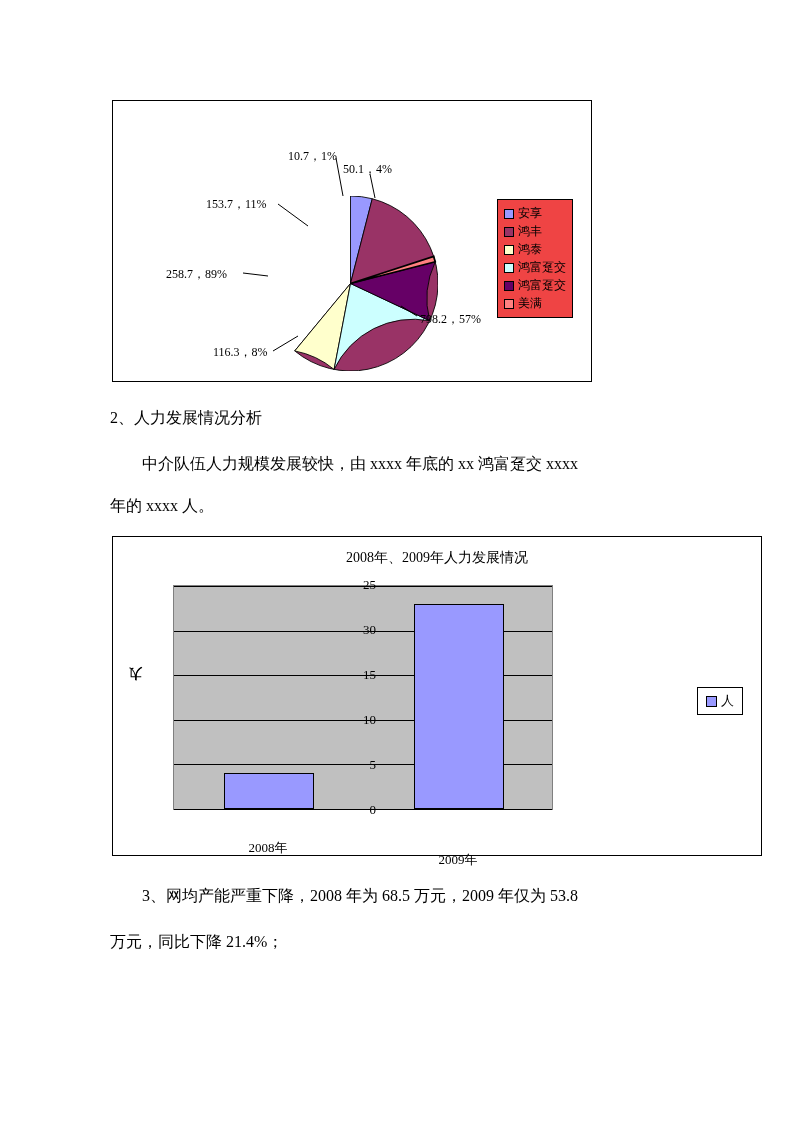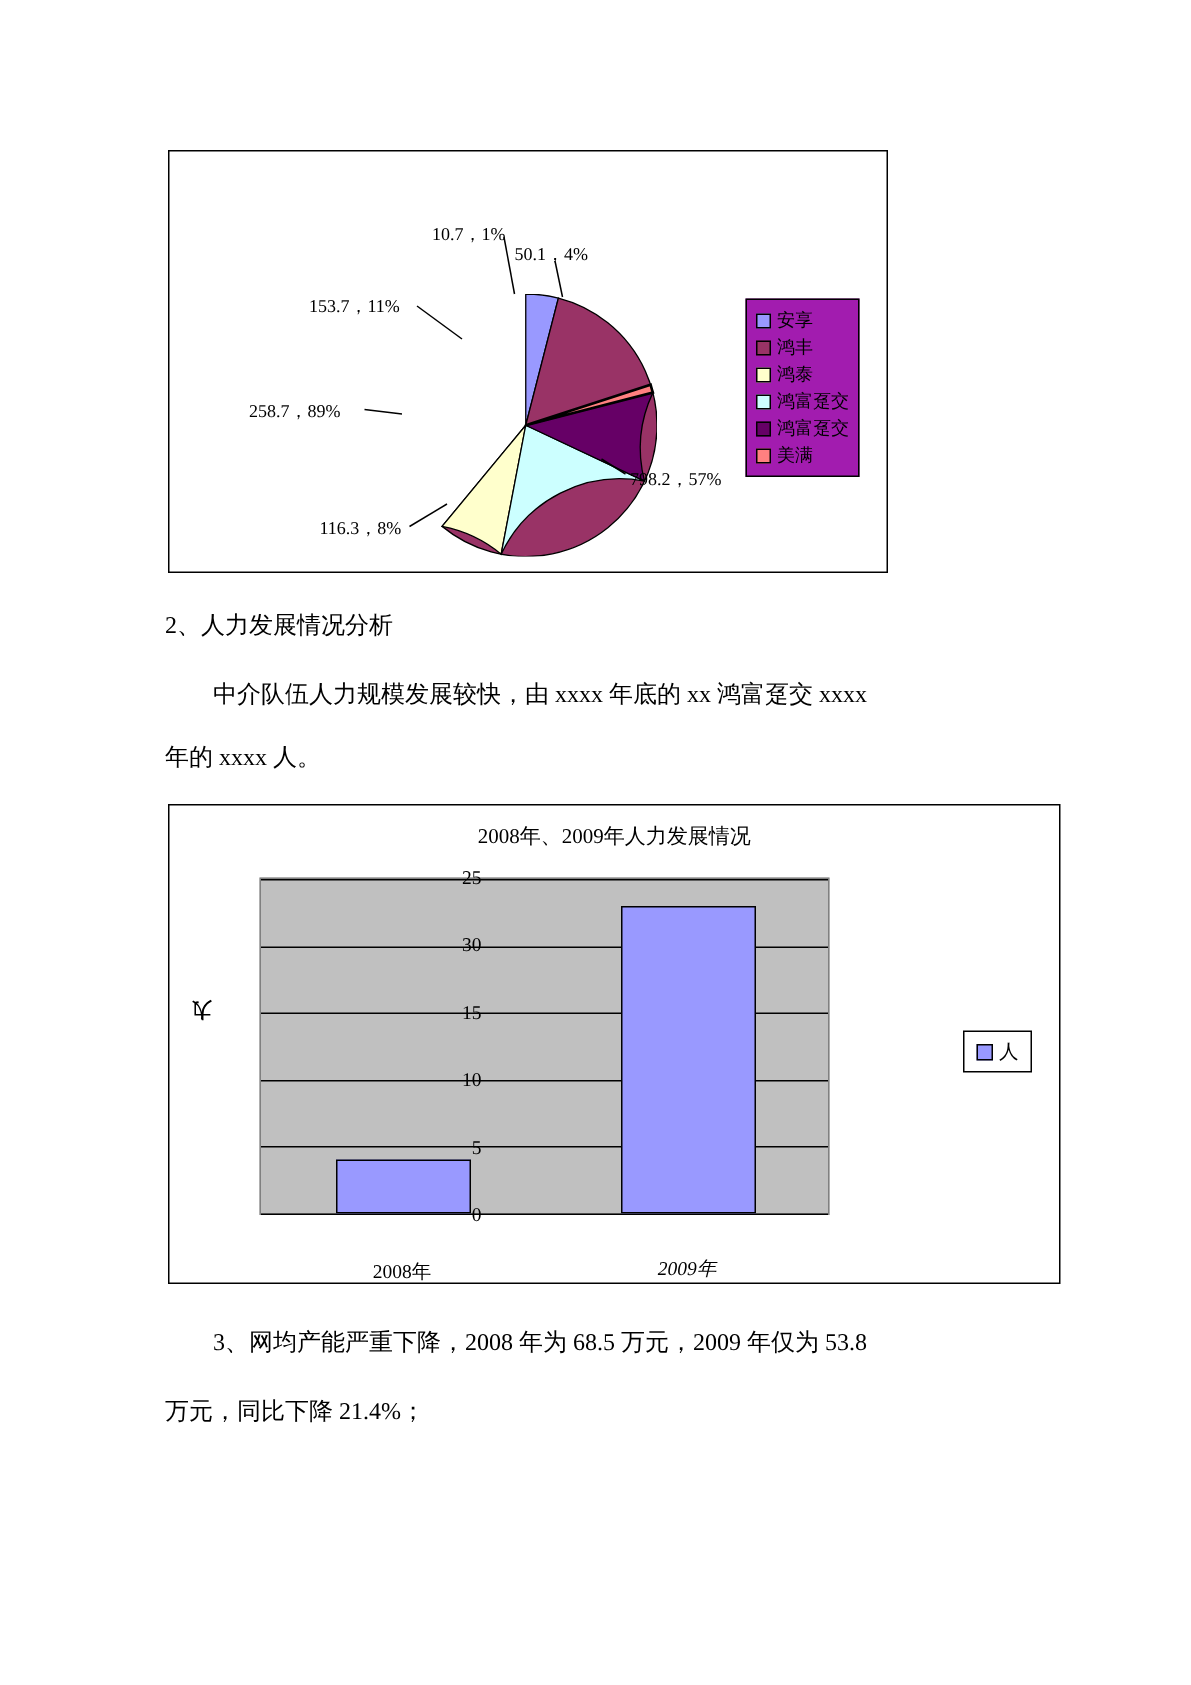--- a/index.html
+++ b/index.html
@@ -40,21 +40,21 @@
       font-size: 12px;
       font-family: "SimSun", serif;
       white-space: nowrap;
     }
     .legend-box {
       position: absolute;
       right: 18px;
       top: 98px;
       border: 1px solid #000;
       padding: 4px 6px;
-      background: #a21caf;
+      background: #ef4444;
       font-size: 12px;
     }
     .legend-item {
       display: flex;
       align-items: center;
       margin: 1px 0;
     }
     .legend-swatch {
       width: 10px;
       height: 10px;
@@ -68,21 +68,21 @@
     }
     .section-heading {
       font-size: 16px;
       line-height: 2;
       margin-top: 8px;
     }
     .indent { text-indent: 2em; }
     .times { font-family: "Times New Roman", serif; }
 
     .bar-chart-box {
-      width: 595px;
+      width: 650px;
       height: 320px;
       margin-left: 2px;
       margin-top: 8px;
     }
     .plot-bg {
       position: absolute;
       left: 60px;
       top: 48px;
       width: 380px;
       height: 225px;
@@ -236,21 +236,21 @@
   </div>
 
   <div class="y-tick" style="top:273px">0</div>
   <div class="y-tick" style="top:228px">5</div>
   <div class="y-tick" style="top:183px">10</div>
   <div class="y-tick" style="top:138px">15</div>
   <div class="y-tick" style="top:93px">30</div>
   <div class="y-tick" style="top:48px">25</div>
 
   <div class="x-tick" style="left:155px; top:282px;">2008年</div>
-  <div class="x-tick" style="left:345px; top:280px;font-style:italic;">2009年</div>
+  <div class="x-tick" style="left:345px; top:294px;">2009年</div>
 
   <div class="y-title">人力</div>
 
   <div class="bar-legend">
     <span class="bar-legend-swatch"></span>
     <span>人</span>
   </div>
 </div>
 
 <p class="body-text indent" style="margin-top:18px;">3、网均产能严重下降，2008 年为 68.5 万元，2009 年仅为 53.8</p>

